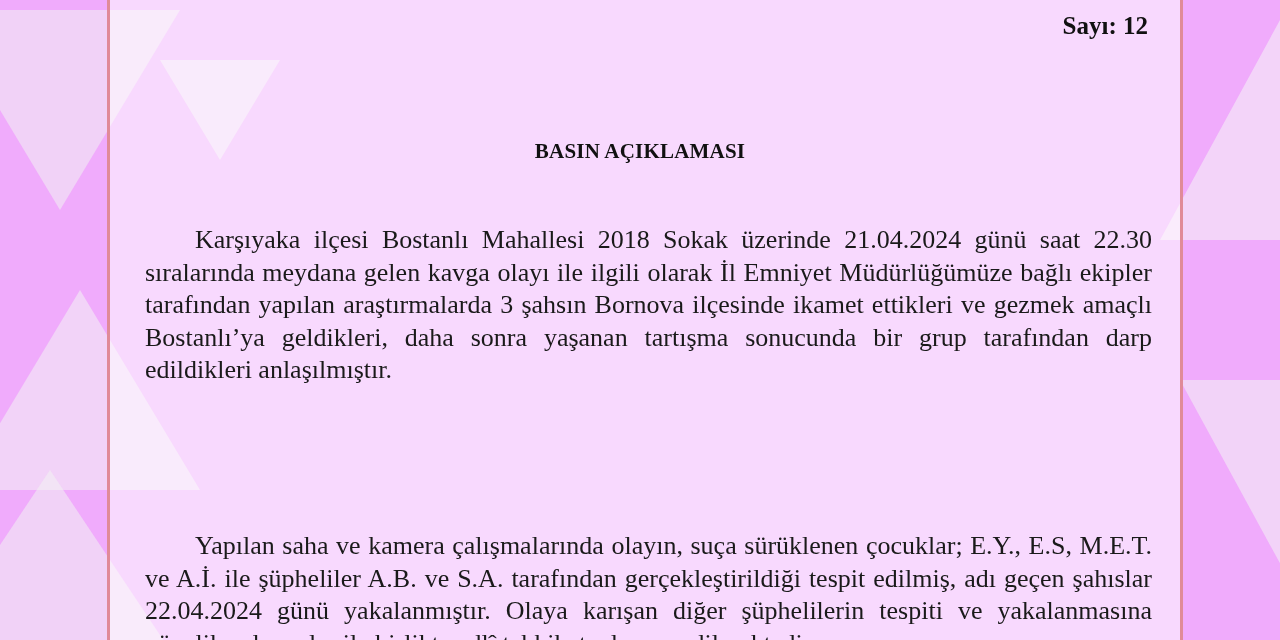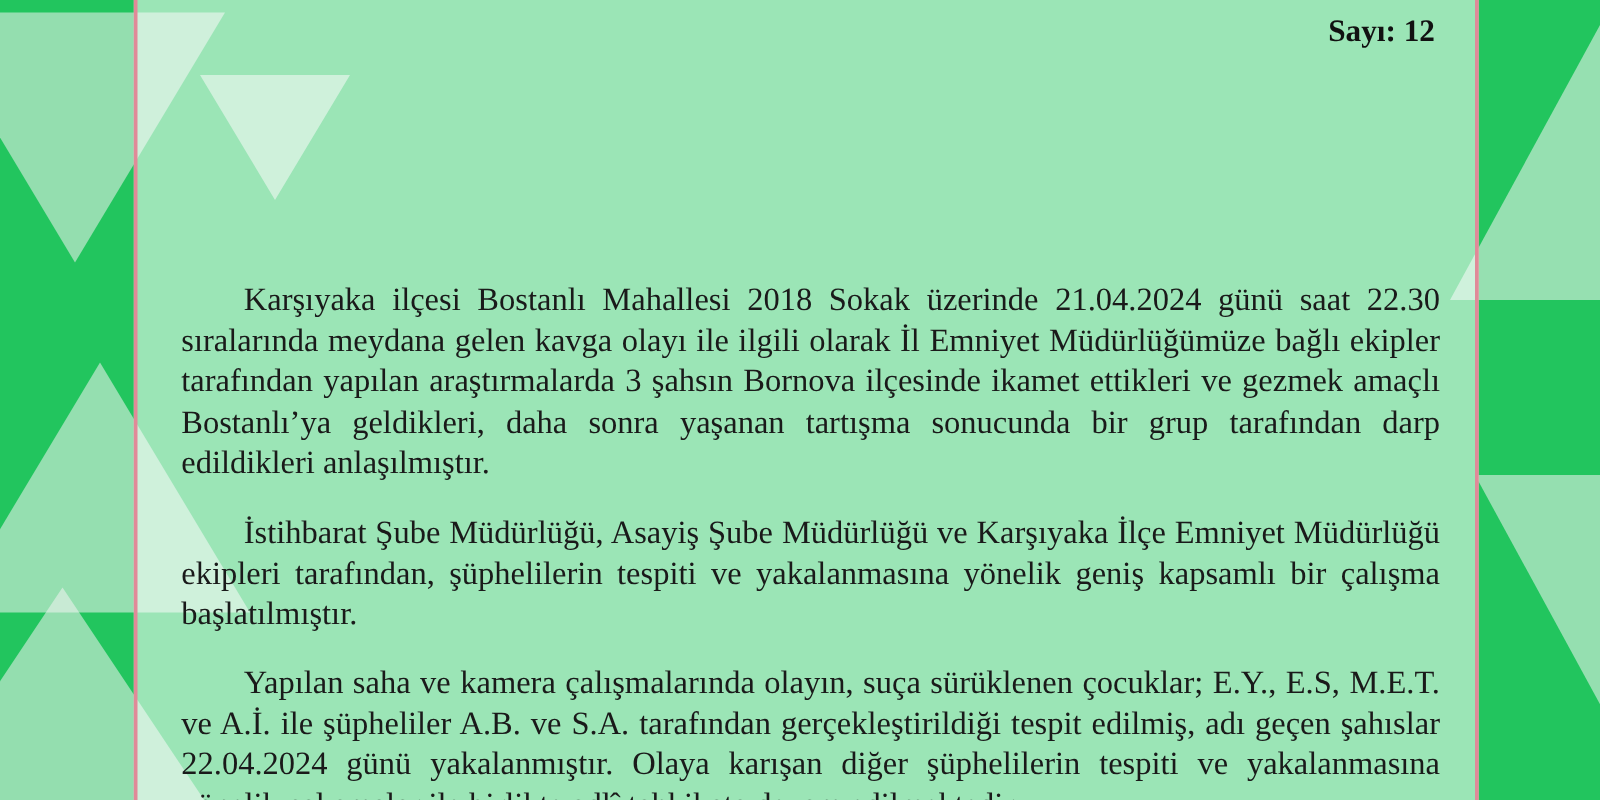--- a/index.html
+++ b/index.html
@@ -8,21 +8,21 @@
       width: 1280px;
       height: 640px;
       overflow: hidden;
       background: #fbfbfb;
     }
     .canvas {
       position: relative;
       width: 1280px;
       height: 640px;
       overflow: hidden;
-      background: #22c55e;
+      background: #f0abfc;
     }
     
     .bg-tri {
       position: absolute;
       width: 0; height: 0;
       border-left: 120px solid transparent;
       border-right: 120px solid transparent;
       opacity: 0.55;
     }
     .page {
@@ -84,23 +84,21 @@
   <div class="bg-tri" style="left:-40px;top:290px;border-bottom:200px solid #f4f4f4;"></div>
   <div class="bg-tri" style="left:-70px;top:470px;border-bottom:180px solid #f2f2f2;"></div>
   <div class="bg-tri" style="left:160px;top:60px;border-top:100px solid #f4f4f4;border-left-width:60px;border-right-width:60px;"></div>
   <div class="bg-tri" style="left:1160px;top:20px;border-bottom:220px solid #f5f5f5;"></div>
   <div class="bg-tri" style="left:1180px;top:380px;border-top:220px solid #f4f4f4;"></div>
 
   <div class="page"></div>
 
   <div class="doc-number">Sayı: 12</div>
 
+  <div class="doc-title">BASIN AÇIKLAMASI</div>
 
   <div class="body-text para-1">
     <p>Karşıyaka ilçesi Bostanlı Mahallesi 2018 Sokak üzerinde 21.04.2024 günü saat 22.30 sıralarında meydana gelen kavga olayı ile ilgili olarak İl Emniyet Müdürlüğümüze bağlı ekipler tarafından yapılan araştırmalarda 3 şahsın Bornova ilçesinde ikamet ettikleri ve gezmek amaçlı Bostanlı’ya geldikleri, daha sonra yaşanan tartışma sonucunda bir grup tarafından darp edildikleri anlaşılmıştır.</p>
-  </div>
-  <div class="body-text para-2">
-    <p>İstihbarat Şube Müdürlüğü, Asayiş Şube Müdürlüğü ve Karşıyaka İlçe Emniyet Müdürlüğü ekipleri tarafından, şüphelilerin tespiti ve yakalanmasına yönelik geniş kapsamlı bir çalışma başlatılmıştır.</p>
   </div>
   <div class="body-text para-3">
     <p>Yapılan saha ve kamera çalışmalarında olayın, suça sürüklenen çocuklar; E.Y., E.S, M.E.T. ve A.İ. ile şüpheliler A.B. ve S.A. tarafından gerçekleştirildiği tespit edilmiş, adı geçen şahıslar 22.04.2024 günü yakalanmıştır. Olaya karışan diğer şüphelilerin tespiti ve yakalanmasına yönelik çalışmalar ile birlikte adlî tahkikata devam edilmektedir.</p>
   </div>
 </div>
 
 </body></html>

